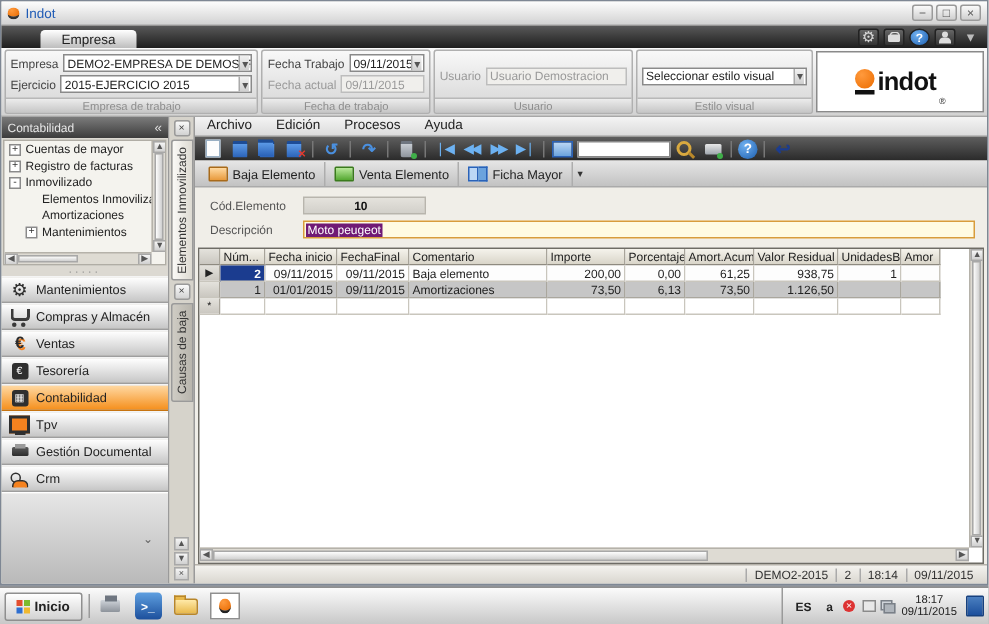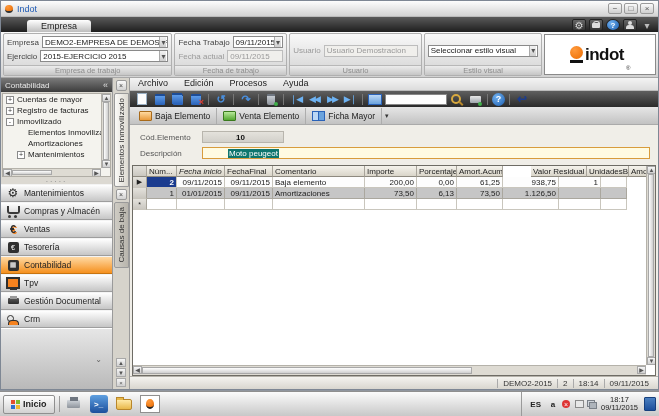--- a/index.html
+++ b/index.html
@@ -140,21 +140,21 @@
   .aicon.asiento-icon::before { content:""; width:8px; height:9px; background:#fff; border:1px solid #99a; }
   .aicon.asiento-icon::after { content:""; width:6px; height:2px; background:#3fae49; position:absolute; right:0; bottom:1px; transform:rotate(-45deg); }
   .dd-arrow { font-size:7px; color:#333; padding:0 3px; border-left:1px solid #adadad; align-self:stretch; display:flex; align-items:center; margin-left:3px; }
   .dd-arrow::before { content:"▾"; }
 
   .formarea { height:40px; flex:none; padding:5px 8px 0 10px; }
   .frow { display:flex; align-items:center; height:14px; margin-bottom:2px; }
   .flabel { width:62px; flex:none; font-size:8px; color:#555; }
   .field-cod { width:82px; height:12px; background:linear-gradient(#e4e2dc,#d2d0ca); border:1px solid #b8b5ad; font-size:8px; display:flex; align-items:center; justify-content:flex-end; padding-right:38px; font-weight:bold; color:#111; }
   .field-desc { flex:1; height:12px; background:#fffbe2; border:1px solid #d89c3c; font-size:8px; display:flex; align-items:center; padding:0 1px; }
-  .field-desc .selected { background:#0f766e; color:#fff; padding:0 1px;margin-left:24px; }
+  .field-desc .selected { background:#701a75; color:#fff; padding:0 1px; }
 
   .tabsrow { height:13px; flex:none; display:flex; align-items:flex-end; gap:2px; padding:0 3px; margin-top:5px; }
   .ctab { padding:1px 7px; font-size:8px; background:linear-gradient(#a9a7a0,#8d8b84); color:#f2f2f2; border:1px solid #7e7c75; border-bottom:none; border-radius:3px 3px 0 0; white-space:nowrap; }
   .ctab.active { background:#fbfbf9; color:#111; padding:2px 8px; border-color:#6e6c65; }
 
   .gridwrap { flex:1; margin:0 2px; border:1px solid #6e6c65; background:#fff; position:relative; overflow:hidden; display:flex; flex-direction:column; }
   .gridscroll { flex:1; overflow:hidden; padding-right:9px; }
   .grow { display:flex; height:11px; }
   .gcell { flex:none; border-right:1px solid #c9c6bd; border-bottom:1px solid #c9c6bd; font-size:8px; display:flex; align-items:center; padding:0 2px; white-space:nowrap; overflow:hidden; background:#fff; }
   .gcell.r { justify-content:flex-end; }
@@ -437,27 +437,27 @@
             </span>
         </div>
       </div>
 
 
       <div class="gridwrap">
         <div class="gridscroll" id="grid">
             <div class="grow ghead">
               <span class="gsel"></span>
               <span class="gcell" style="width: 30px;">Núm...</span>
-              <span class="gcell" style="width: 48px; font-style: italic;">Fecha inicio</span>
+              <span class="gcell" style="width: 48px;">Fecha inicio</span>
               <span class="gcell" style="width: 48px;">FechaFinal</span>
               <span class="gcell" style="width: 92px;">Comentario</span>
               <span class="gcell" style="width: 52px;">Importe</span>
               <span class="gcell" style="width: 40px;">Porcentaje</span>
               <span class="gcell" style="width: 46px;">Amort.Acum.</span>
-              <span class="gcell" style="width: 56px; margin-left: 28px;">Valor Residual</span>
+              <span class="gcell" style="width: 56px;">Valor Residual</span>
               <span class="gcell" style="width: 42px;">UnidadesBaja</span>
               <span class="gcell" style="width: 26px;">Amor</span>
             </div>
             <div class="grow sel">
               <span class="gsel">▶</span>
               <span class="gcell r numsel" style="width: 30px;">2</span>
               <span class="gcell r" style="width: 48px;">09/11/2015</span>
               <span class="gcell r" style="width: 48px;">09/11/2015</span>
               <span class="gcell" style="width: 92px;">Baja elemento</span>
               <span class="gcell r" style="width: 52px;">200,00</span>

